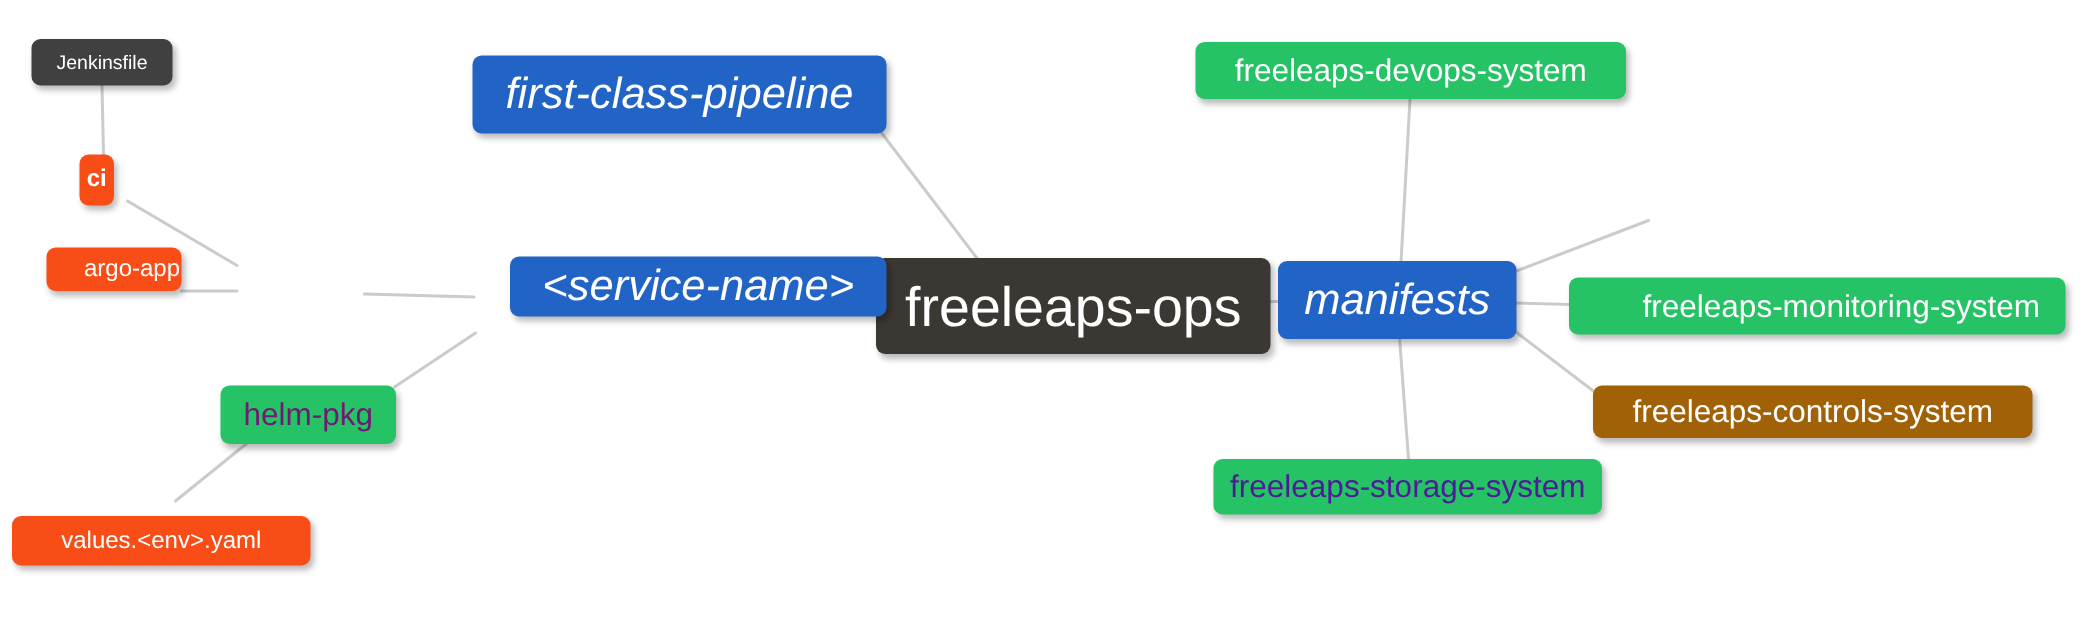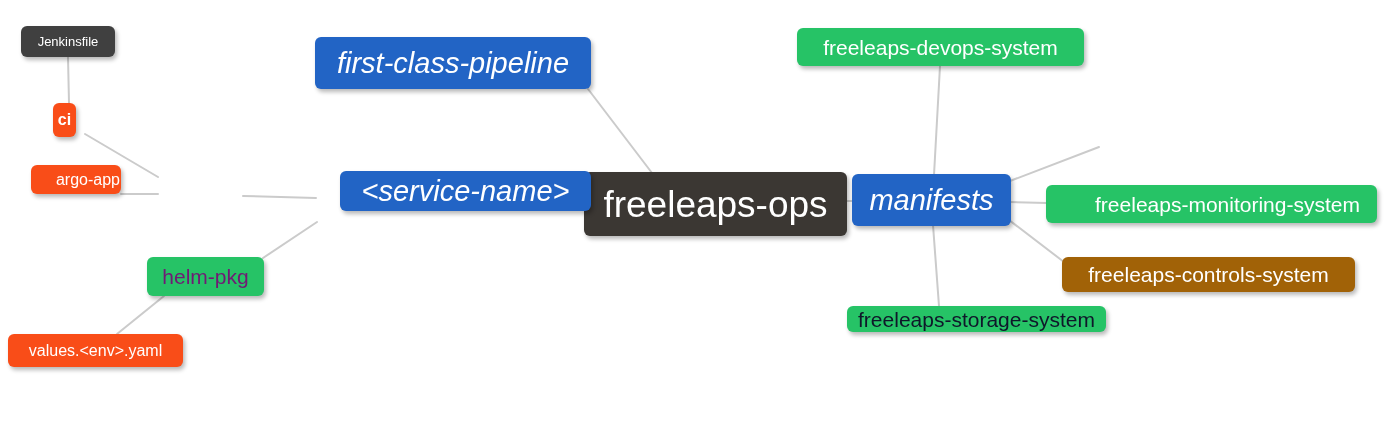--- a/index.html
+++ b/index.html
@@ -64,18 +64,18 @@
     </svg>
 
 <div class="node lvl-root" style="left: 584px; top: 172px; width: 263px; height: 64px; background: rgb(59, 55, 51); color: rgb(255, 255, 255);">freeleaps-ops</div>
     <div class="node lvl-level1" style="left: 315px; top: 37px; width: 276px; height: 52px; background: rgb(34, 100, 197); color: rgb(255, 255, 255);">first-class-pipeline</div>
     <div class="node lvl-level1" style="left: 316px; top: 171px; width: 251px; height: 40px; background: rgb(34, 100, 197); color: #ffffff; margin-left: 24px;">&lt;service-name&gt;</div>
     <div class="node lvl-level1" style="left: 852px; top: 174px; width: 159px; height: 52px; background: rgb(34, 100, 197); color: rgb(255, 255, 255);">manifests</div>
     <div class="node lvl-level2" style="left: 147px; top: 257px; width: 117px; height: 39px; background: rgb(38, 195, 102); color: #701a75;">helm-pkg</div>
     <div class="node lvl-level2" style="left: 797px; top: 28px; width: 287px; height: 38px; background: rgb(38, 195, 102); color: rgb(255, 255, 255);">freeleaps-devops-system</div>
     <div class="node lvl-level2" style="left: 1046px; top: 185px; width: 331px; height: 38px; background: rgb(38, 195, 102); color: rgb(255, 255, 255); padding-left: 32px;">freeleaps-monitoring-system</div>
     <div class="node lvl-level2" style="left: 1062px; top: 257px; width: 293px; height: 35px; background: #a16207; color: rgb(255, 255, 255);">freeleaps-controls-system</div>
-    <div class="node lvl-level2" style="left: 847px; top: 306px; width: 259px; height: 26px; background: rgb(38, 195, 102); color: #0f172a;">freeleaps-storage-system</div>
+    <div class="node lvl-level2" style="left: 809px; top: 306px; width: 259px; height: 37px; background: rgb(38, 195, 102); color: #4c1d95;">freeleaps-storage-system</div>
     <div class="node lvl-level3" style="left: 31px; top: 165px; width: 90px; height: 29px; background: rgb(249, 77, 24); color: rgb(255, 255, 255); padding-left: 24px;">argo-app</div>
     <div class="node lvl-level3" style="left: 53px; top: 103px; width: 23px; height: 34px; background: rgb(249, 77, 24); color: rgb(255, 255, 255); font-weight: 700;">ci</div>
-    <div class="node lvl-level3" style="left: 8px; top: 334px; width: 175px; height: 33px; background: rgb(249, 77, 24); color: rgb(255, 255, 255);">values.&lt;env&gt;.yaml</div>
+    <div class="node lvl-level3" style="left: 8px; top: 344px; width: 199px; height: 33px; background: rgb(249, 77, 24); color: rgb(255, 255, 255);">values.&lt;env&gt;.yaml</div>
     <div class="node lvl-level4" style="left: 21px; top: 26px; width: 94px; height: 31px; background: #404040; color: rgb(255, 255, 255);">Jenkinsfile</div>
   </div>
 
 </body></html>

